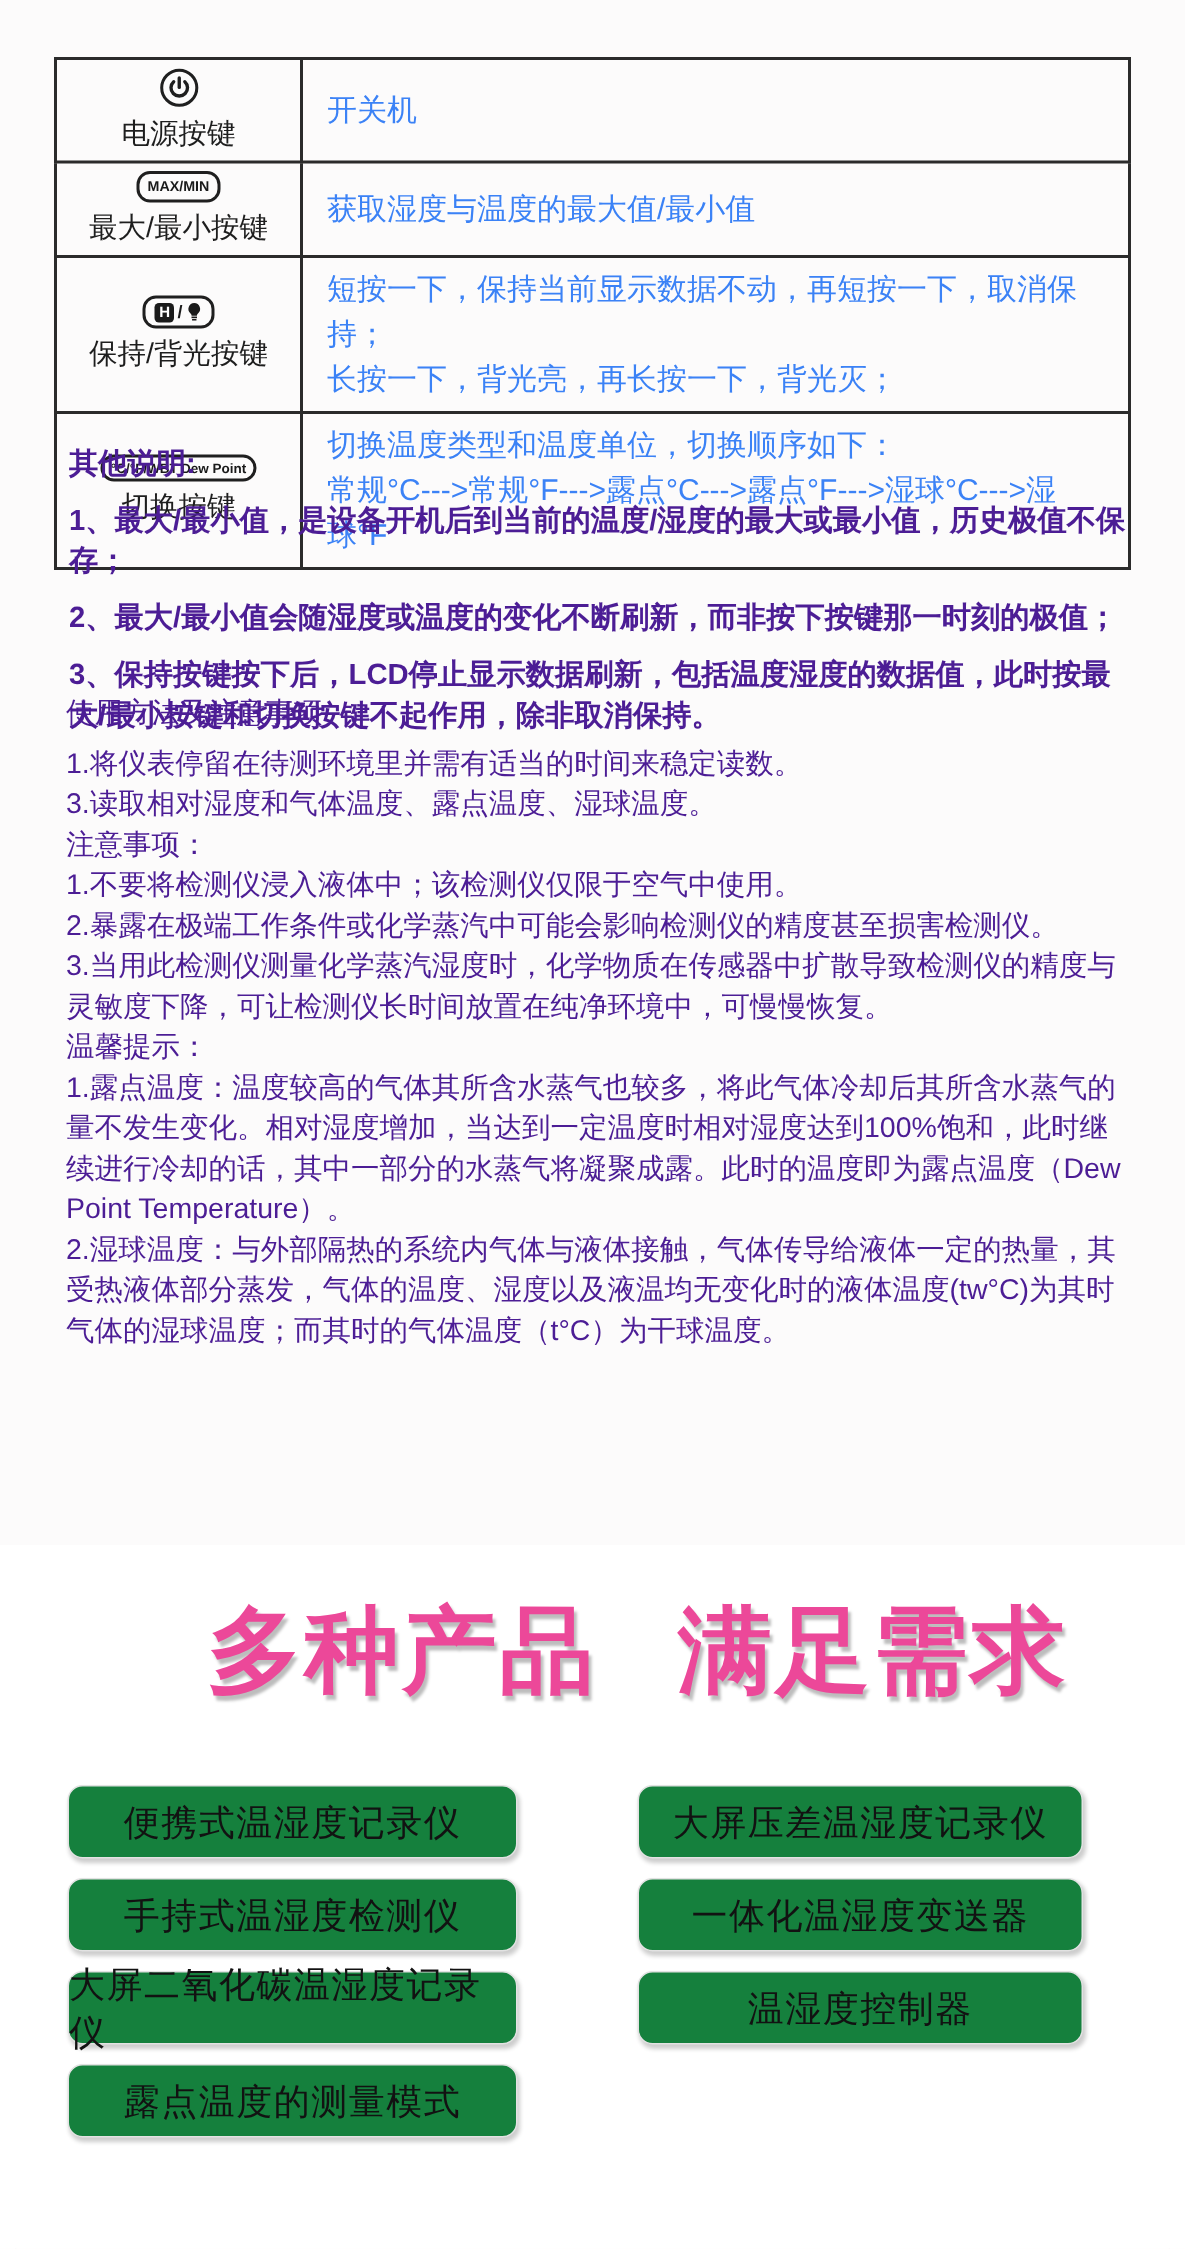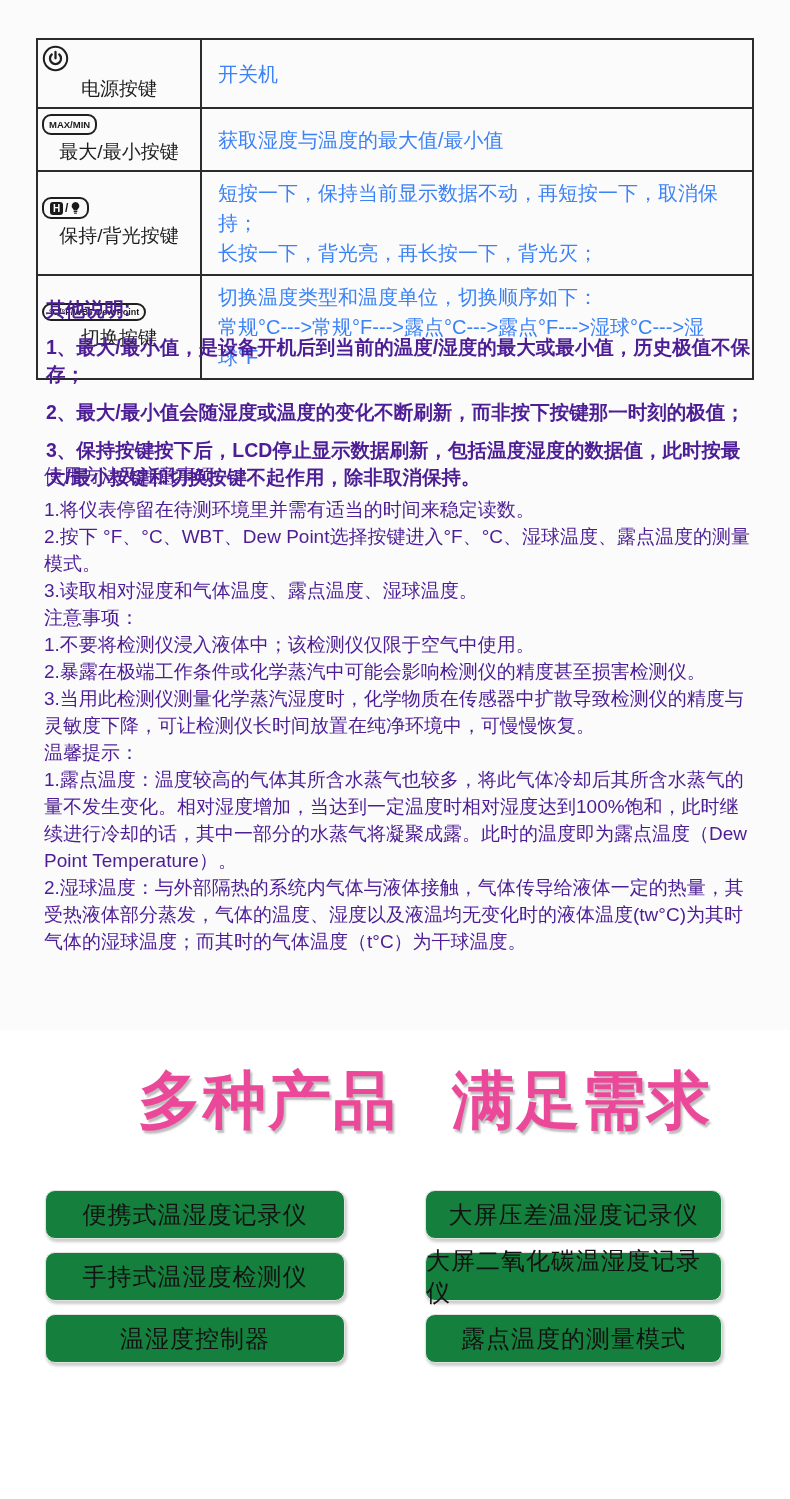--- a/index.html
+++ b/index.html
@@ -13,21 +13,21 @@
 
   .instructions { position:absolute; left:0; top:0; width:790px; height:1030px; background:#fcfbfb; }
 
   
   table.key-table { position:absolute; left:36px; top:38px; width:718px; border-collapse:collapse; }
   table.key-table td { border:2px solid #2b2b2b; }
   .key-cell { width:164px; text-align:center; vertical-align:middle; padding:5px 4px; }
   .desc-cell { padding:6px 12px 6px 16px; font-size:20px; line-height:1.5; color:#3b82f6; vertical-align:middle; }
   .r1 td { height:62px; } .r2 td { height:62px; } .r3 td { height:58px; } .r4 td { height:58px; }
   .key-label { font-size:19px; margin-top:4px; color:#1e1e1e; }
-  .icon-wrap { display:flex; justify-content:flex-start; align-items:center; }
+  .icon-wrap { display:flex; justify-content:center; align-items:center; }
   .pill {
     display:inline-flex; align-items:center; justify-content:center; gap:2px;
     border:2px solid #1f1f1f; border-radius:9px; padding:2px 6px; font-weight:bold; color:#1a1a1a;
   }
   .pill.maxmin { font-size:9.5px; letter-spacing:0; padding:3px 5px; }
   .h-box { display:inline-block; width:13px; height:13px; background:#1a1a1a; color:#fff;
            border-radius:3px; font-size:10px; line-height:13px; font-weight:bold; }
   .slash { font-size:12px; font-weight:bold; }
   .pill.switch { flex-direction:row; font-size:9px; line-height:1.2; padding:2px 5px; border-radius:10px; }
 
@@ -134,37 +134,37 @@
     <div class="notes">
       <p>其他说明:</p>
       <p>1、最大/最小值，是设备开机后到当前的温度/湿度的最大或最小值，历史极值不保存；</p>
       <p>2、最大/最小值会随湿度或温度的变化不断刷新，而非按下按键那一时刻的极值；</p>
       <p>3、保持按键按下后，LCD停止显示数据刷新，包括温度湿度的数据值，此时按最大/最小按键和切换按键不起作用，除非取消保持。</p>
     </div>
 
     <div class="usage">
       <p class="heading">使用方法及注意事项</p>
       <p>1.将仪表停留在待测环境里并需有适当的时间来稳定读数。</p>
-      <p>2.按下 °F、°C、WBT、Dew Point选择按键进入°F、°C、湿球温度、露点温度的测量模式。</p>
       <p>3.读取相对湿度和气体温度、露点温度、湿球温度。</p>
       <p>注意事项：</p>
       <p>1.不要将检测仪浸入液体中；该检测仪仅限于空气中使用。</p>
       <p>2.暴露在极端工作条件或化学蒸汽中可能会影响检测仪的精度甚至损害检测仪。</p>
       <p>3.当用此检测仪测量化学蒸汽湿度时，化学物质在传感器中扩散导致检测仪的精度与灵敏度下降，可让检测仪长时间放置在纯净环境中，可慢慢恢复。</p>
       <p>温馨提示：</p>
       <p>1.露点温度：温度较高的气体其所含水蒸气也较多，将此气体冷却后其所含水蒸气的量不发生变化。相对湿度增加，当达到一定温度时相对湿度达到100%饱和，此时继续进行冷却的话，其中一部分的水蒸气将凝聚成露。此时的温度即为露点温度（Dew Point Temperature）。</p>
       <p>2.湿球温度：与外部隔热的系统内气体与液体接触，气体传导给液体一定的热量，其受热液体部分蒸发，气体的温度、湿度以及液温均无变化时的液体温度(tw°C)为其时气体的湿球温度；而其时的气体温度（t°C）为干球温度。</p>
     </div>
   </section>
 
   <section class="products">
     <h1 class="big-title"><span>多种产品</span><span class="title-gap"></span><span>满足需求</span></h1>
 
     <div class="grid">
       <div class="pbtn">便携式温湿度记录仪</div>
       <div class="pbtn">大屏压差温湿度记录仪</div>
       <div class="pbtn">手持式温湿度检测仪</div>
+      <div class="pbtn">一体化温湿度变送器</div>
       <div class="pbtn">大屏二氧化碳温湿度记录仪</div>
       <div class="pbtn">温湿度控制器</div>
       <div class="pbtn">露点温度的测量模式</div>
     </div>
   </section>
 </div>
 
 </body></html>

